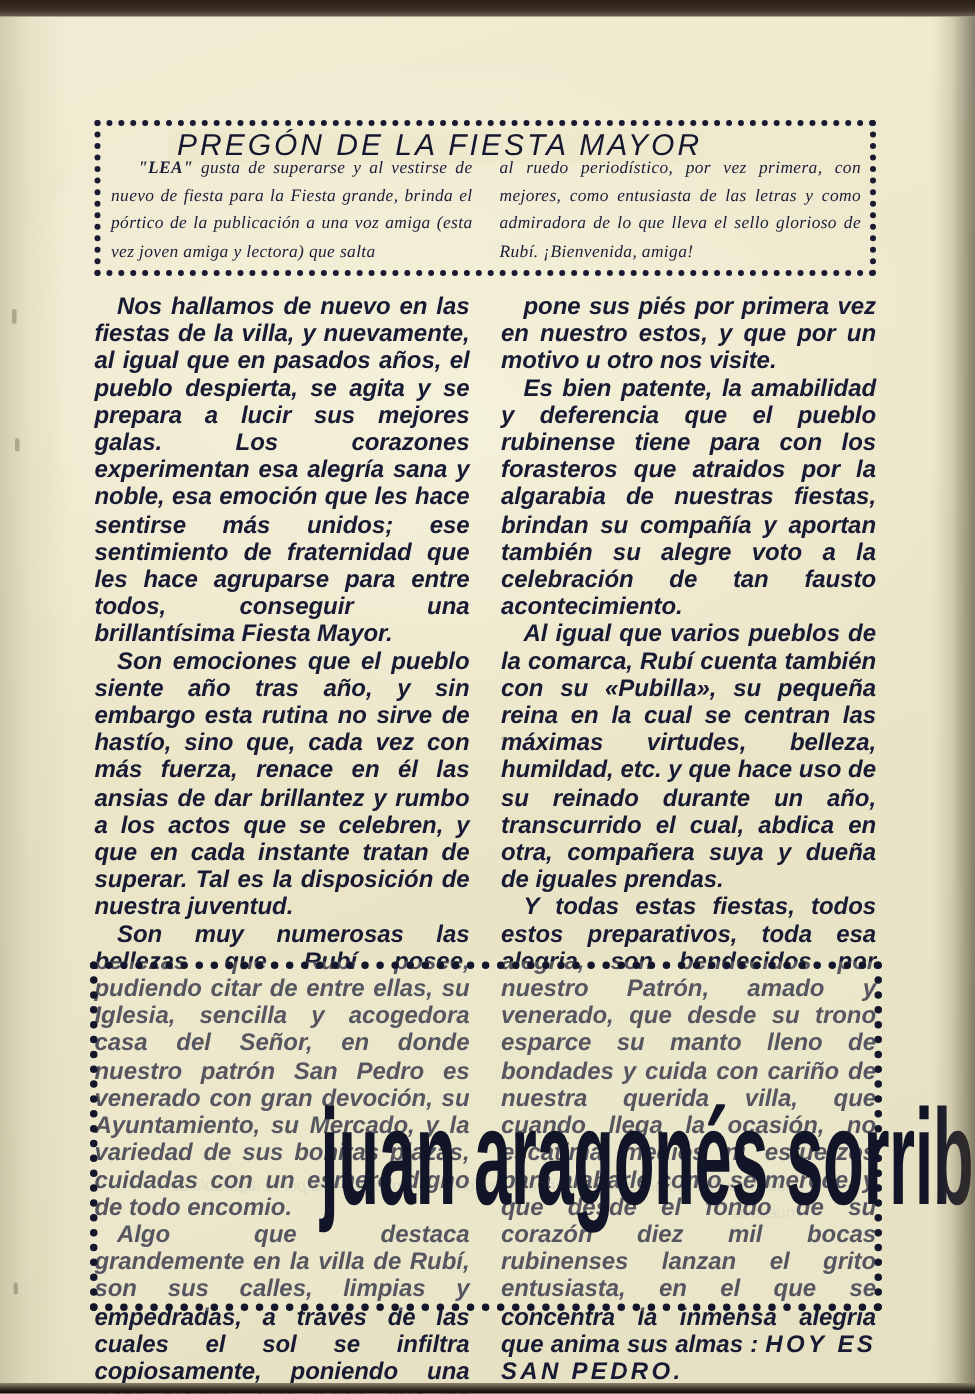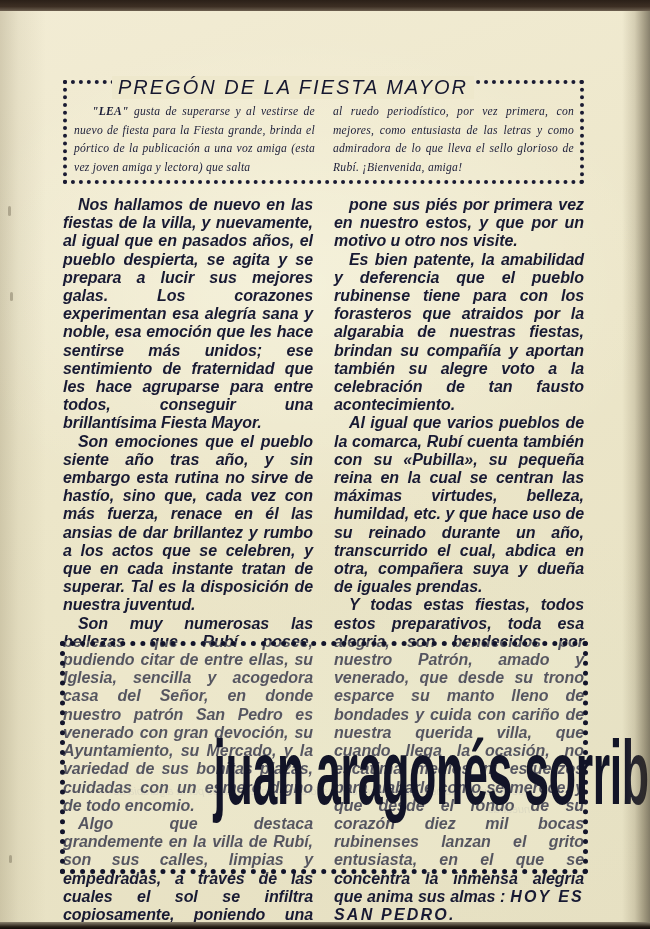--- a/index.html
+++ b/index.html
@@ -90,21 +90,21 @@
     left: 63px;
     top: 80px;
     width: 521px;
     height: 104px;
     border: 4px dotted #1a1b33;
     box-sizing: border-box;
   }
   .head-title {
     position: absolute;
     left: 112px;
-    top: 76px;
+    top: 86px;
     font-size: 20px;
     font-style: italic;
     font-weight: 400;
     letter-spacing: 2.0px;
     color: #15172f;
     font-family: "Liberation Sans", sans-serif;
     white-space: nowrap;
     background: #eee8cc;
     padding: 0 6px;
     z-index: 5;

